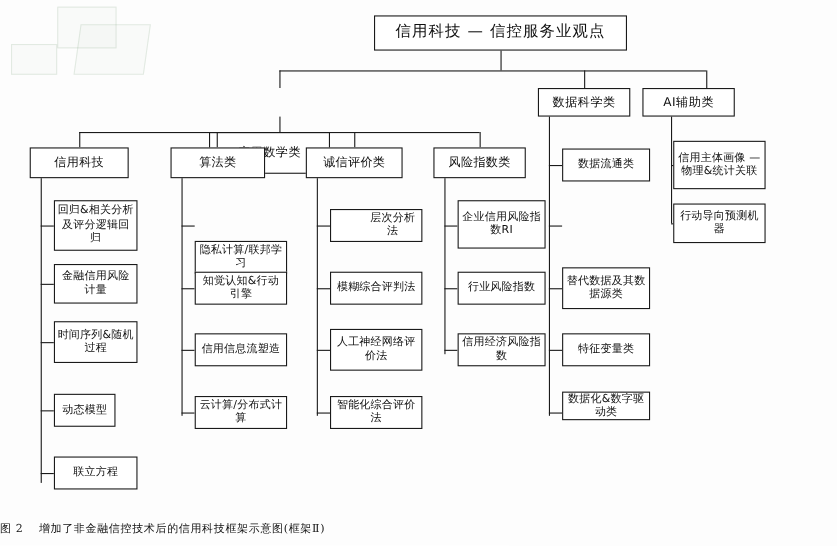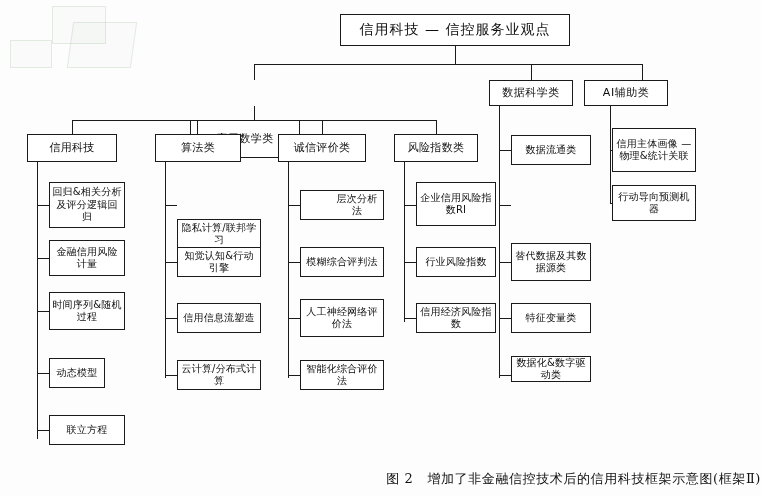--- a/index.html
+++ b/index.html
@@ -61,22 +61,22 @@
     pointer-events: none;
   }
   .edge.h { height: 1px; }
   .edge.v { width: 1px; }
 
   .caption {
     position: absolute;
     left: 0;
     right: 0;
     bottom: 8px;
-    text-align: right;
-    font-size: 13px;
+    text-align: left;
+    font-size: 10px;
     color: #111111;
     letter-spacing: 0.6px;
     font-family: "DejaVu Serif", "Liberation Serif", serif;
   }
   .caption .num { margin-right: 14px; }
 </style>
 </head>
 <body>
 
 <div id="page">

